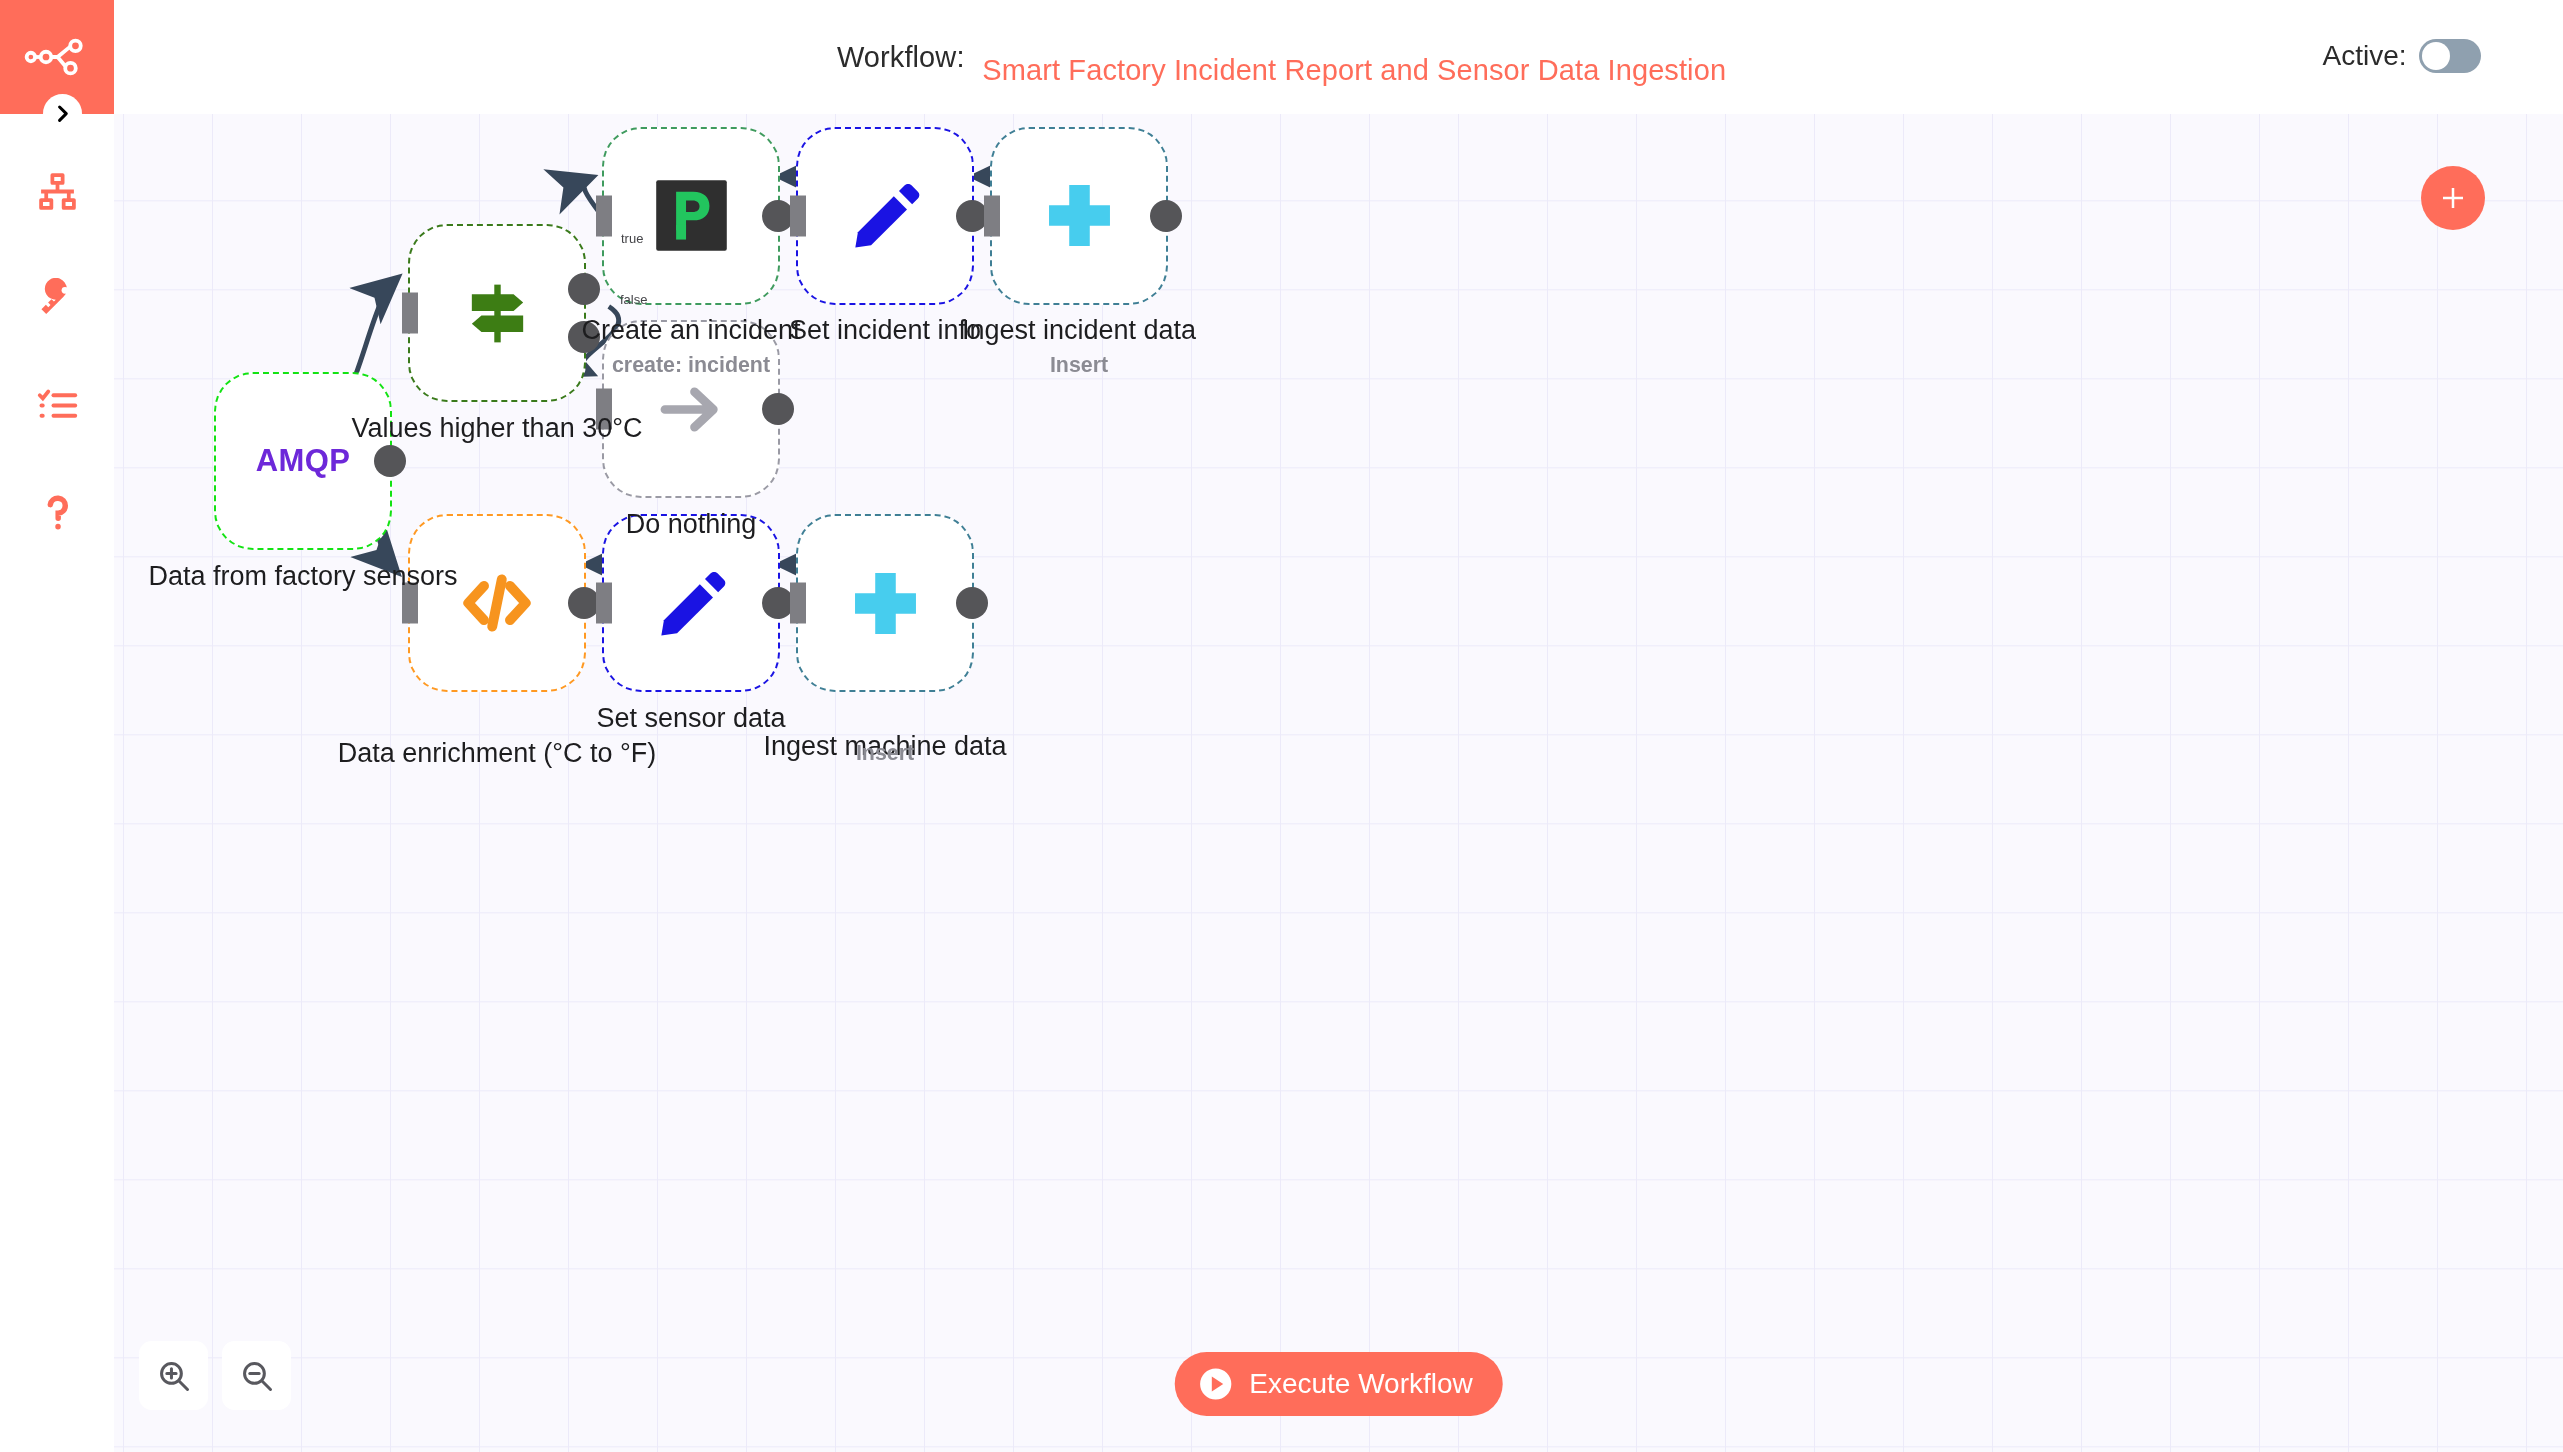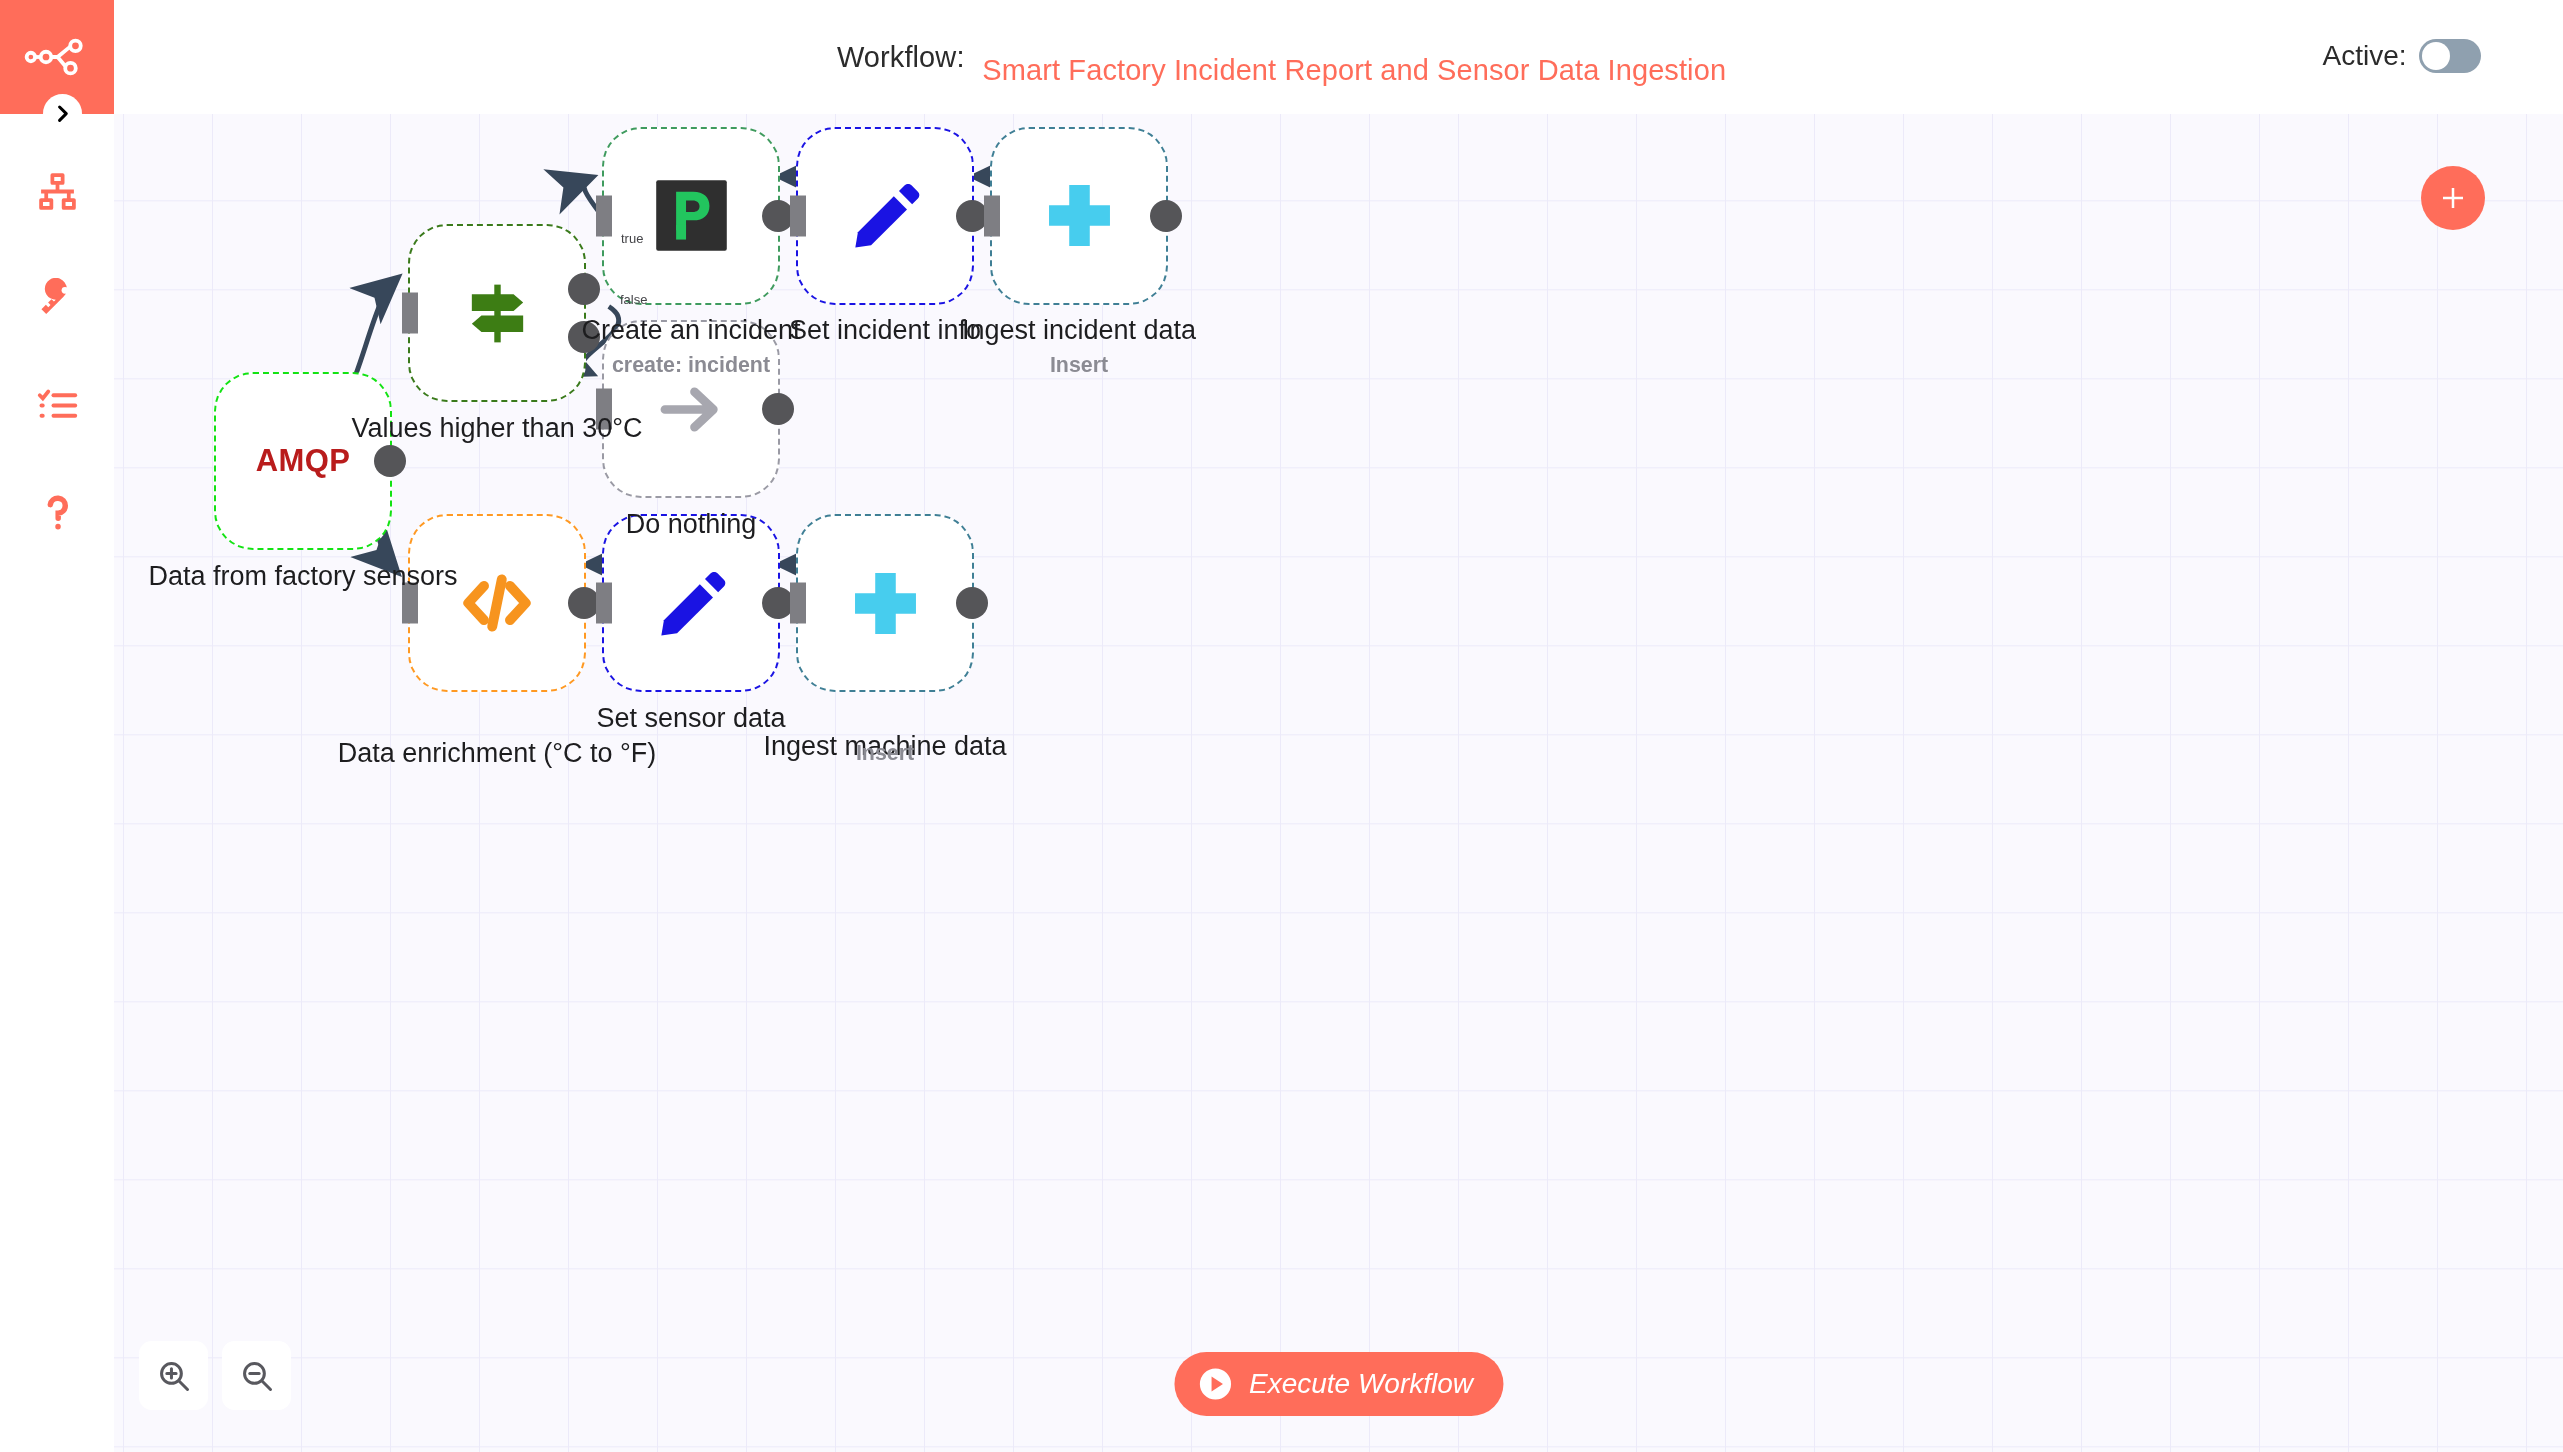--- a/index.html
+++ b/index.html
@@ -103,21 +103,21 @@
   }
   .node.amqp     { border: 2.7px dashed #13e313; }
   .node.iff      { border: 2.7px dashed #3a7a1b; }
   .node.pd       { border: 2.7px dashed #3f9b5e; }
   .node.setblue  { border: 2.7px dashed #1a13e3; }
   .node.db       { border: 2.7px dashed #3f7f95; }
   .node.noop     { border: 2.7px dashed #9a9aa4; }
   .node.code     { border: 2.7px dashed #ff9922; }
 
   .amqp-text {
-    font-size: 31px; font-weight: bold; color: #b91c1c;
+    font-size: 31px; font-weight: bold; color: #6d28d9;
     letter-spacing: 0.4px; font-family: "Liberation Sans", sans-serif;
   }
 
   .endpoint-out {
     position: absolute; right: -16px; top: 50%;
     transform: translateY(-50%);
     width: 32px; height: 32px; border-radius: 50%;
     background: #555558; cursor: pointer; z-index: 14;
   }
   .endpoint-out.two-a { top: 36%; }
@@ -173,21 +173,20 @@
     cursor: pointer;
   }
   .execute-btn {
     position: absolute; left: 50%; transform: translateX(-50%);
     bottom: 37px;
     height: 64px; padding: 0 30px 0 23px;
     border-radius: 32px; background: #ff6d5a;
     display: flex; align-items: center; gap: 16px;
     cursor: pointer; z-index: 30;
     border: none;
-    font-style: italic;
   }
   .execute-label {
     color: #ffffff; font-size: 28px; font-weight: 400;
     font-family: "Liberation Sans", sans-serif;
   }
 </style>
 </head>
 <body>
 
 <div id="app">

